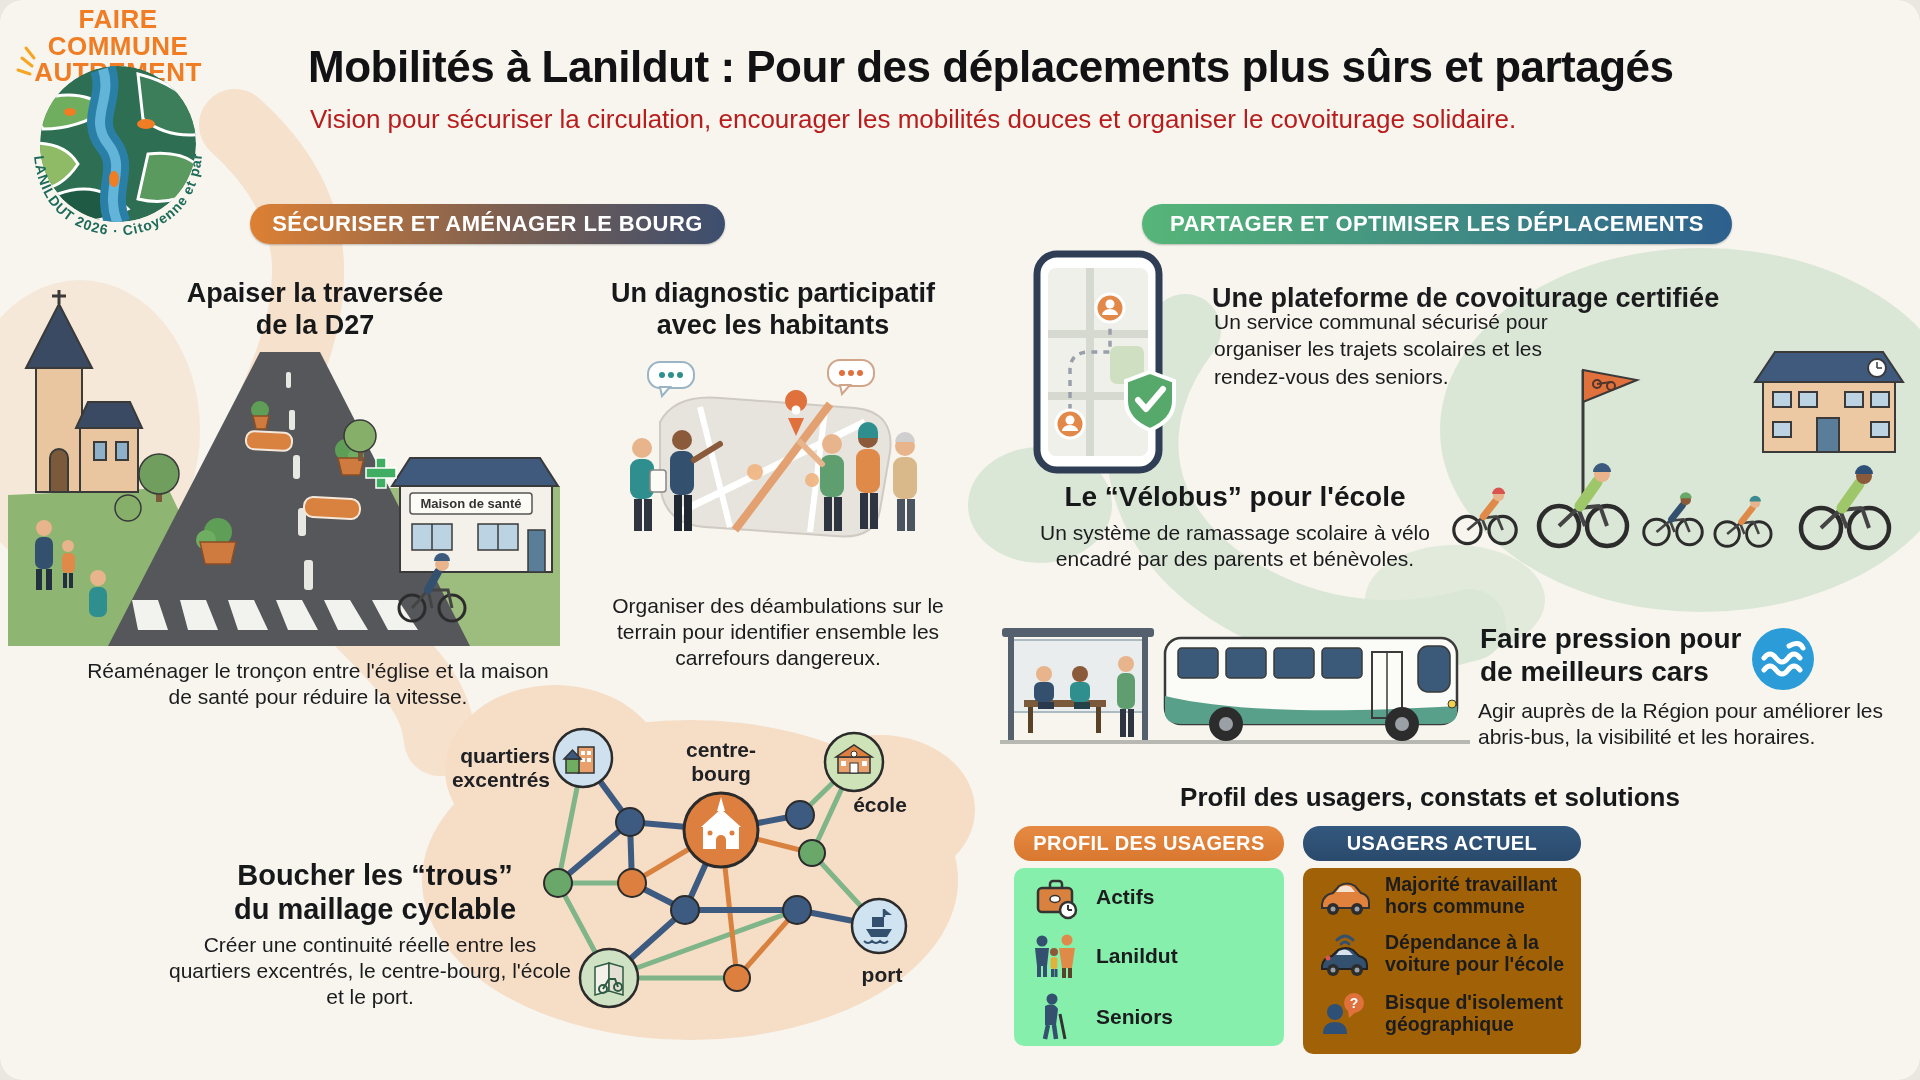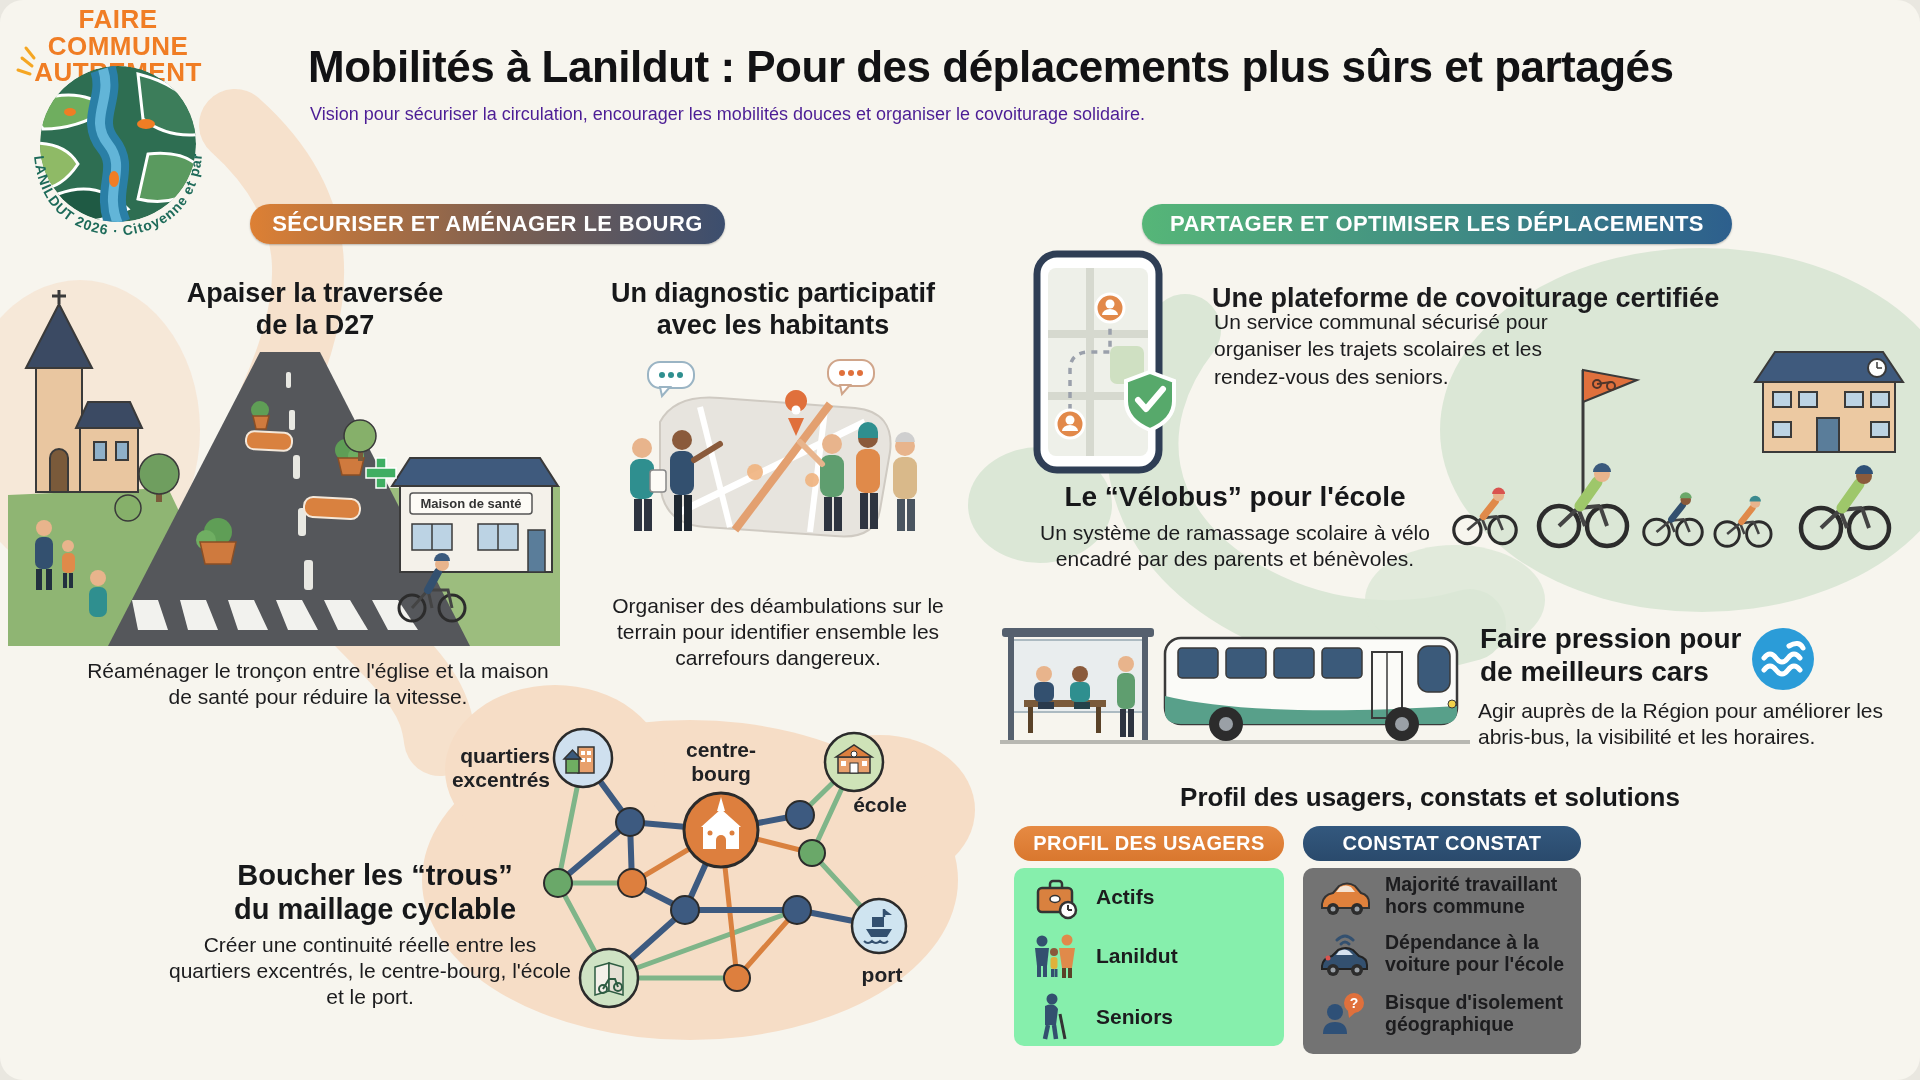--- a/index.html
+++ b/index.html
@@ -8,21 +8,21 @@
   .abs{position:absolute;}
   .deco{position:absolute;inset:0;z-index:0;}
   .z1{z-index:1;}
   
   .logo-block{left:18px;top:6px;width:200px;text-align:center;}
   .logo-line{color:#f07d24;font-weight:bold;line-height:1.02;letter-spacing:.5px;}
   .logo-line.l1{font-size:26px;}
   .logo-line.l2{font-size:26px;}
   .logo-line.l3{font-size:26px;}
   .main-title{left:308px;top:42px;width:1560px;font-size:44px;font-weight:bold;color:#121214;letter-spacing:-.5px;}
-  .subtitle{left:310px;top:104px;width:1500px;font-size:18px;color:#4c1d95;}
+  .subtitle{left:310px;top:104px;width:1500px;font-size:26px;color:#b91c1c;}
   .badge{height:40px;border-radius:20px;color:#fff;font-weight:bold;font-size:22px;
          display:flex;align-items:center;justify-content:center;letter-spacing:.4px;
          box-shadow:0 1px 2px rgba(0,0,0,.25);}
   .badge.left{left:250px;top:204px;width:475px;background:linear-gradient(90deg,#dd8034,#7a5f52 55%,#3c4e6e);}
   .badge.right{left:1142px;top:204px;width:590px;background:linear-gradient(90deg,#56b678,#3f8a84 55%,#2d5f8d);}
   
   .h2{font-weight:bold;color:#17181a;text-align:center;line-height:1.18;}
   .cap{color:#1c1c1e;text-align:center;line-height:1.24;}
   .d27-title{left:150px;top:278px;width:330px;font-size:27px;}
   .d27-cap{left:78px;top:658px;width:480px;font-size:21px;}
@@ -37,21 +37,21 @@
   .cars-title{left:1480px;top:622px;width:290px;font-size:28px;text-align:left;}
   .cars-body{left:1478px;top:698px;width:440px;font-size:21px;text-align:left;line-height:1.26;}
   .usagers-title{left:1140px;top:782px;width:580px;font-size:26px;}
   
   .pill{height:35px;border-radius:17px;color:#fff;font-weight:bold;font-size:20px;
         display:flex;align-items:center;justify-content:center;letter-spacing:.4px;}
   .pill.profil{left:1014px;top:826px;width:270px;background:linear-gradient(180deg,#e68a43,#d9772e);}
   .pill.constat{left:1303px;top:826px;width:278px;background:linear-gradient(180deg,#33587e,#2a4a6c);}
   .panel{border-radius:10px;}
   .panel.profil{left:1014px;top:868px;width:270px;height:178px;background:#86efac;}
-  .panel.constat{left:1303px;top:868px;width:278px;height:186px;background:#737373;}
+  .panel.constat{left:1303px;top:868px;width:278px;height:186px;background:#a16207;}
   .row{display:flex;align-items:center;gap:14px;padding:6px 10px 6px 16px;}
   .row .lbl{font-size:21px;font-weight:bold;color:#1c1c1e;line-height:1.12;}
   .row.small .lbl{font-size:19.5px;}
   .ricon{flex:0 0 52px;display:flex;justify-content:center;}
   
   svg{display:block;}
   .arcText{font-size:14px;font-weight:bold;fill:#1e6b5a;letter-spacing:1px;}
   .netlabel{font-size:21px;font-weight:600;fill:#202124;}
   .signtext{font-size:13px;font-weight:600;fill:#333;}
 </style>
@@ -569,21 +569,21 @@
     <circle cx="31" cy="31" r="31" fill="#2b9cd8"></circle>
     <path d="M37,18 q10,-6 14,2" stroke="#fff" stroke-width="5" fill="none" stroke-linecap="round"></path>
     <path d="M12,30 q6,-8 12,0 t12,0 t12,0" stroke="#fff" stroke-width="5" fill="none" stroke-linecap="round"></path>
     <path d="M12,42 q6,-8 12,0 t12,0 t12,0" stroke="#fff" stroke-width="5" fill="none" stroke-linecap="round"></path>
   </svg>
   <div class="abs z1 cars-body">Agir auprès de la Région pour améliorer les abris-bus, la visibilité et les horaires.</div>
 
   <div class="abs z1 h2 usagers-title">Profil des usagers, constats et solutions</div>
 
   <div class="abs z1 pill profil">PROFIL DES USAGERS</div>
-  <div class="abs z1 pill constat">CONSTAT CONSTAT</div>
+  <div class="abs z1 pill constat">USAGERS ACTUEL</div>
 
   <div class="abs z1 panel profil">
     <div class="row">
       <span class="ricon">
         <svg width="48" height="46" viewBox="0 0 48 46">
           <rect x="6" y="14" width="34" height="24" rx="4" fill="#d9813f" stroke="#333" stroke-width="2.5"></rect>
           <path d="M18,14 v-4 a3,3 0 0 1 3,-3 h6 a3,3 0 0 1 3,3 v4" fill="none" stroke="#333" stroke-width="2.5"></path>
           <ellipse cx="23" cy="25" rx="5" ry="3.5" fill="#fff" stroke="#333" stroke-width="1.5"></ellipse>
           <circle cx="36" cy="36" r="8" fill="#fff" stroke="#333" stroke-width="2.5"></circle>
           <line x1="36" y1="36" x2="36" y2="31" stroke="#333" stroke-width="2"></line>

